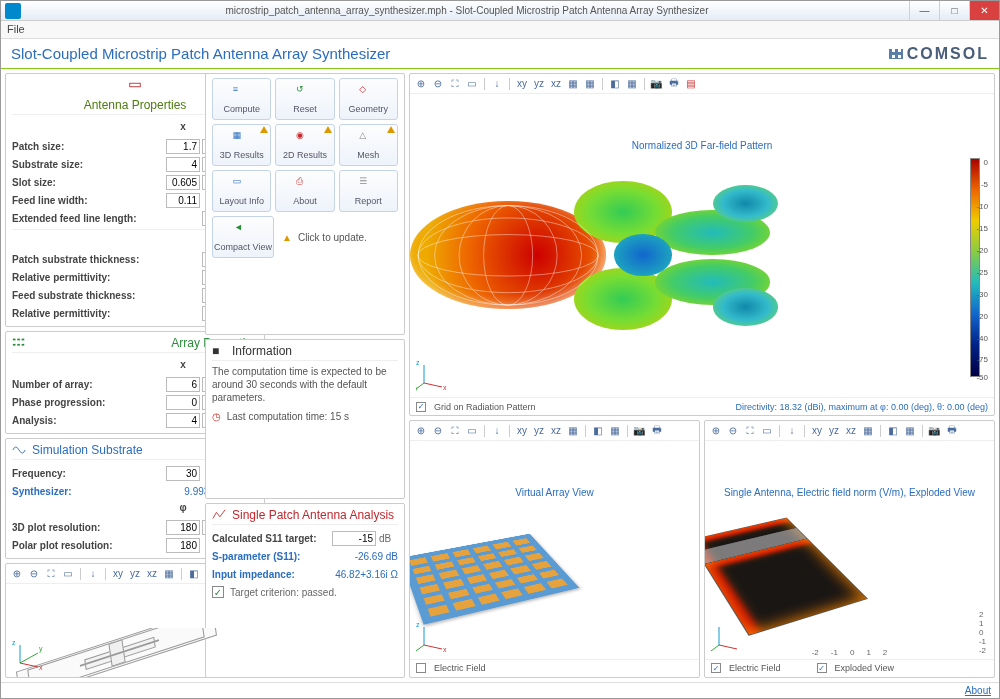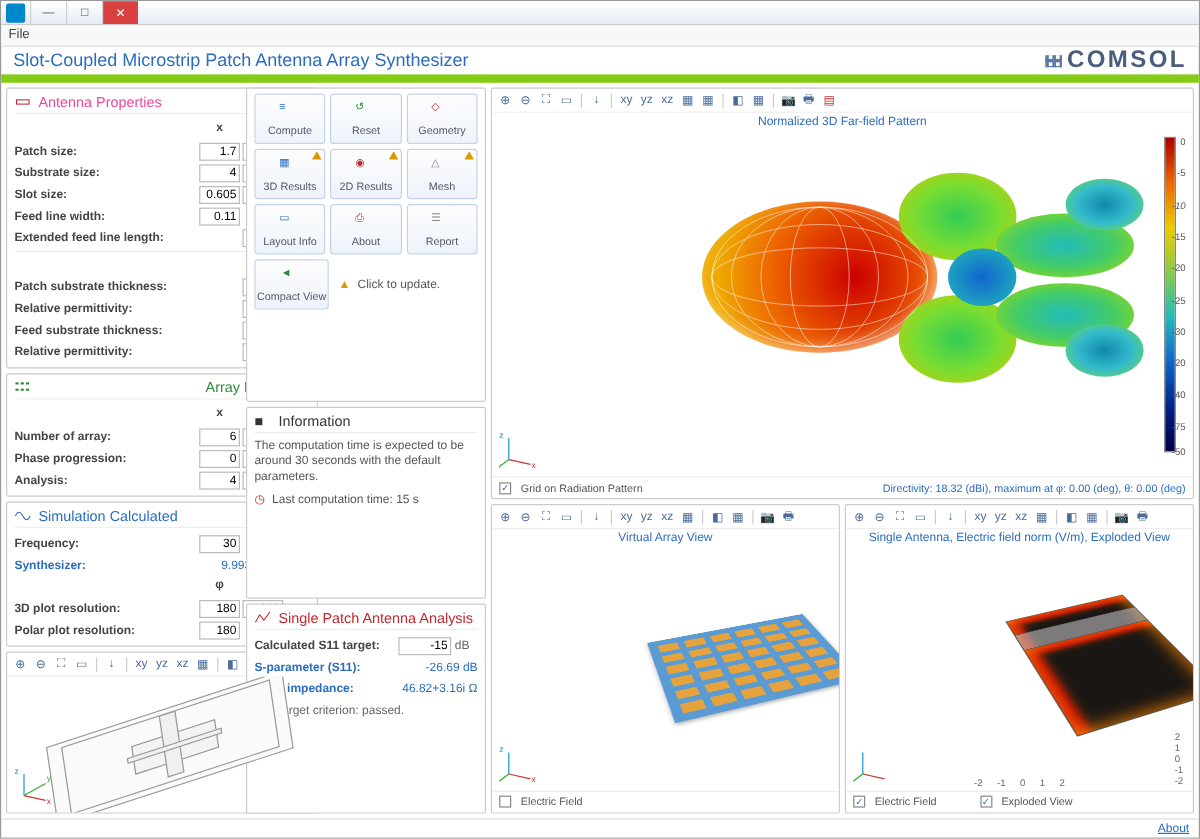--- a/index.html
+++ b/index.html
@@ -5,48 +5,48 @@
   * { box-sizing: border-box; margin: 0; padding: 0; font-family: "Segoe UI", Arial, sans-serif; }
   body { background: #f4f4f4; font-size: 11px; color: #333; }
   .window { width: 1000px; height: 699px; background: #fff; display: flex; flex-direction: column; border: 1px solid #999; }
   .titlebar { height: 20px; background: linear-gradient(#fff,#e4ecf6); display: flex; align-items: center; font-size: 10px; color: #555; border-bottom:1px solid #ccc; }
   .titlebar .icon { width: 16px; height: 16px; margin: 0 4px; background: #08c; border-radius: 2px; }
   .titlebar .title { flex: 1; text-align: center; }
   .winbtns { display:flex; }
   .winbtn { width: 30px; height: 19px; display:flex; align-items:center; justify-content:center; border-left:1px solid #d0d0d0; font-size:10px; }
   .winbtn.close { background:#d94040; color:#fff; }
   .menubar { height: 18px; padding: 2px 6px; font-size: 11px; color: #444; border-bottom:1px solid #ddd; background:#f8f8f8;}
-  .app-header { height: 30px; display: flex; align-items: center; justify-content: space-between; padding: 4px 10px; border-bottom:7px solid #84cc16; }
+  .app-header { height: 30px; display: flex; align-items: center; justify-content: space-between; padding: 4px 10px; border-bottom:1px solid #84cc16; }
   .app-title { color: #2a6dbf; font-size: 15px; font-weight: 400; }
-  .brand { color:#4a5d7a; font-size:20px; letter-spacing:2px; font-weight:600; display:flex; align-items:center; gap:4px;}
+  .brand { color:#4a5d7a; font-size:16px; letter-spacing:2px; font-weight:600; display:flex; align-items:center; gap:4px;}
   .brand .g { width:14px; height:10px; background:linear-gradient(90deg,#5a7ea6 50%,transparent 50%),linear-gradient(0deg,#5a7ea6 50%,transparent 50%); background-size:6px 100%,100% 6px; }
   .content { flex: 1; display: grid; grid-template-columns: 196px 200px 1fr; grid-template-rows: 1fr; gap: 4px; padding: 4px; overflow:hidden; }
   .panel { border: 1px solid #ccc; border-radius: 2px; background: #fff; padding: 4px 6px; }
   .panel-h { display:flex; align-items:center; gap:6px; font-size:12px; margin-bottom:4px; border-bottom:1px solid #eee; padding-bottom:2px;}
-  .panel-h.red { color:#ec4899; }
+  .panel-h.red { color:#4d7c0f;flex-direction:column; }
   .panel-h.green { color:#2a8c3a;justify-content:space-between; }
   .panel-h.blue { color:#2a6dbf; }
   .panel-h .picon { width:14px; height:14px; display:inline-block; }
   .row { display:flex; align-items:center; height:18px; font-size:10px; color:#444; }
   .row .lbl { flex:1;font-weight:bold; }
   .row .in { width:34px; height:15px; border:1px solid #bbb; font-size:10px; text-align:right; padding:0 2px; margin-left:2px; background:#fff;}
   .row .unit { width:22px; text-align:left; padding-left:3px; color:#666;}
   .row.hdr .in { border:none; text-align:center; font-weight:600; background:transparent;}
   .divider { border-top:1px solid #eee; margin:2px 0;}
   .blue-link { color:#2a6dbf; }
   .btn-grid { display:grid; grid-template-columns:repeat(3,1fr); gap:4px; }
   .bigbtn { border:1px solid #c4d4e6; border-radius:3px; background:linear-gradient(#fdfdfd,#eef3fb); height:42px; display:flex; flex-direction:column; align-items:center; justify-content:center; font-size:9px; color:#556; position:relative; cursor:pointer;}
   .bigbtn .bi { width:18px; height:18px; margin-bottom:2px; }
   .warn { position:absolute; top:1px; right:2px; width:0;height:0;border-left:4px solid transparent;border-right:4px solid transparent;border-bottom:7px solid #d90; }
   .info-text { font-size:10px; color:#555; line-height:1.3; }
   .viewer { border:1px solid #ccc; border-radius:2px; background:#fff; display:flex; flex-direction:column; }
   .tbar { height:20px; display:flex; align-items:center; gap:3px; padding:0 4px; border-bottom:1px solid #eee; }
   .tbar .ti { width:14px; height:14px; border:0; background:transparent; color:#4b6b9c; font-size:10px; display:flex; align-items:center; justify-content:center; cursor:pointer;}
   .tbar .sep { width:1px; height:12px; background:#ccc; margin:0 2px;}
-  .plot { flex:1; position:relative; display:flex; align-items:center; justify-content:flex-end; overflow:hidden; }
+  .plot { flex:1; position:relative; display:flex; align-items:center; justify-content:flex-start; overflow:hidden;margin-top:44px; }
   .plot-title { position:absolute; top:2px; width:100%; text-align:center; font-size:10px; color:#2a6dbf; }
   .axis-triad { position:absolute; left:6px; bottom:6px; font-size:8px; }
   .footer-row { height:18px; display:flex; align-items:center; padding:0 6px; font-size:9px; color:#555; border-top:1px solid #eee; gap:8px;}
   .cb { width:10px; height:10px; border:1px solid #888; display:inline-flex; align-items:center; justify-content:center; font-size:8px; color:#2a6dbf;}
   .colorbar { position:absolute; right:8px; top:20px; bottom:20px; width:22px; display:flex; flex-direction:column; align-items:center; }
   .colorbar .grad { width:10px; flex:1; background:linear-gradient(#a00,#e60,#ec0,#8c4,#2bb,#16c,#028,#004); border:1px solid #888;}
   .colorbar .tick { font-size:8px; color:#555; position:absolute; right:-2px;}
   
   .rightcol { display:grid; grid-template-rows: 1fr 0.75fr; gap:4px; }
   .bottom-row { display:grid; grid-template-columns:1fr 1fr; gap:4px; }
@@ -85,20 +85,21 @@
   .smallaxes { position:absolute; right:8px; bottom:4px; font-size:8px; color:#666;}
   
 </style>
 </head>
 <body>
 
 <div class="window">
 
   <div class="titlebar">
     <div class="icon"></div>
+    <div class="title">microstrip_patch_antenna_array_synthesizer.mph - Slot-Coupled Microstrip Patch Antenna Array Synthesizer</div>
     <div class="winbtns">
       <div class="winbtn">—</div>
       <div class="winbtn">□</div>
       <div class="winbtn close">✕</div>
     </div>
   </div>
   <div class="menubar">
     <span>File</span>
   </div>
   <div class="app-header">
@@ -227,21 +228,21 @@
             <input class="in" value="4" style="">
             <span class="unit">mm</span>
           </div>
       </div>
 
       <div class="panel">
         <div class="panel-h blue">
             <span class="picon"><svg viewBox="0 0 16 16">
                 <path d="M1 8 Q4 1 8 8 T15 8" fill="none" stroke="#2a6dbf"></path>
               </svg></span>
-            <span>Simulation Calculated</span>
+            <span>Simulation Substrate</span>
           </div>
         <div class="row">
             <span class="lbl">Frequency:</span>
             <input class="in" value="30" style="">
             <span class="in" style="visibility:hidden"></span>
             <span class="unit">GHz</span>
           </div>
         <div class="row">
             <span class="lbl blue-link">Synthesizer:</span>
             <span class="blue-link" style="width:72px;text-align:right;">9.993E-3  m</span>

